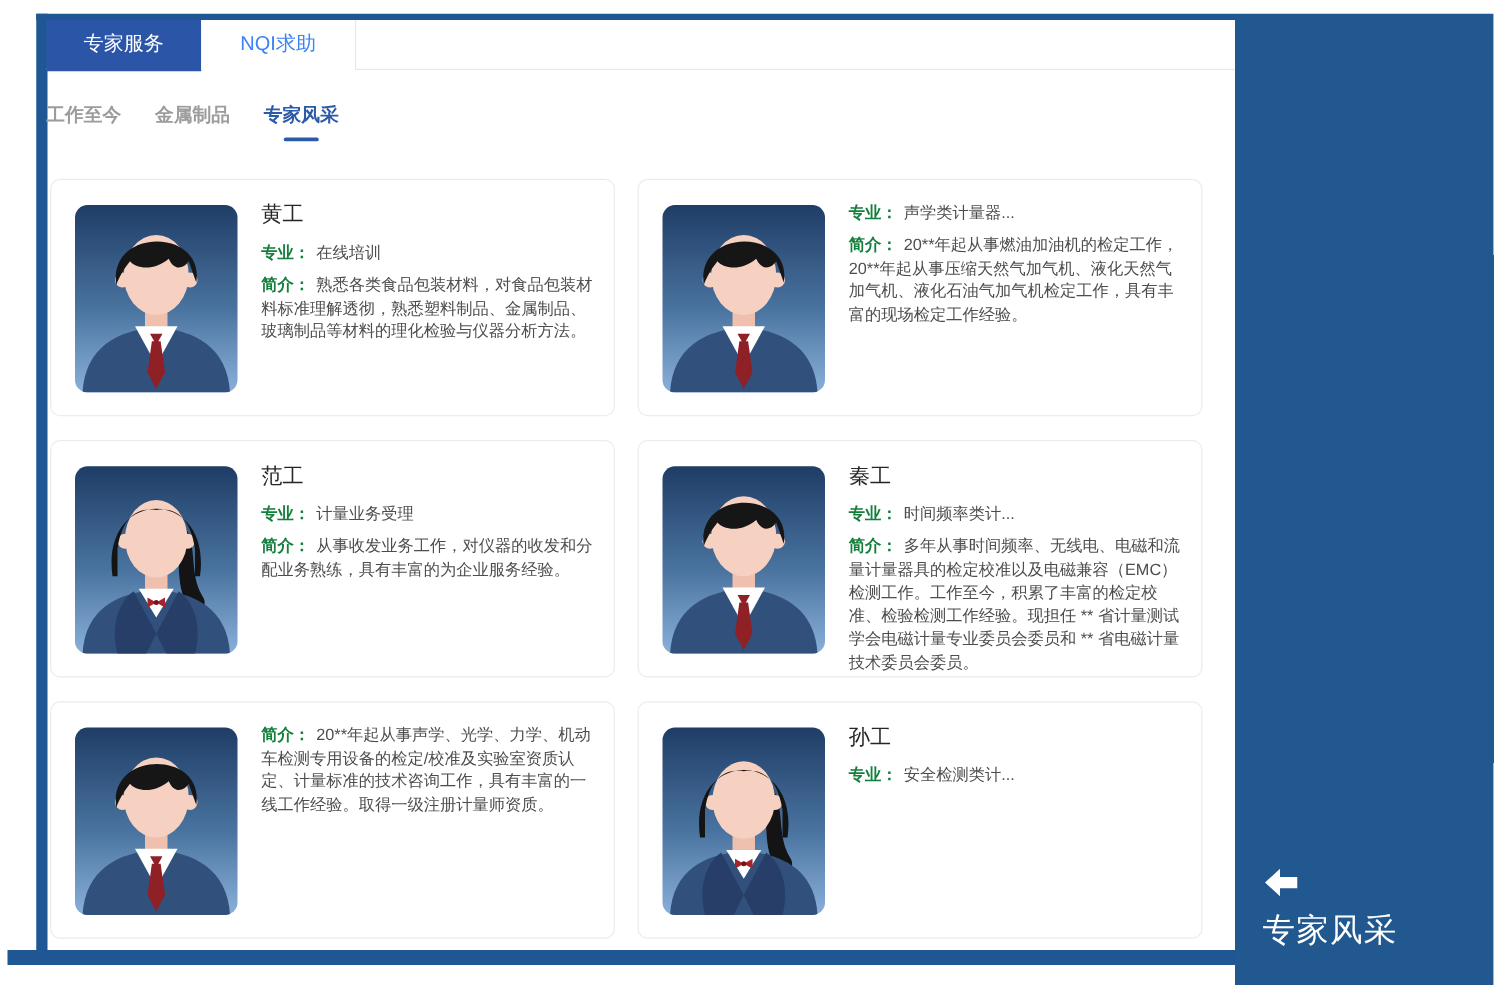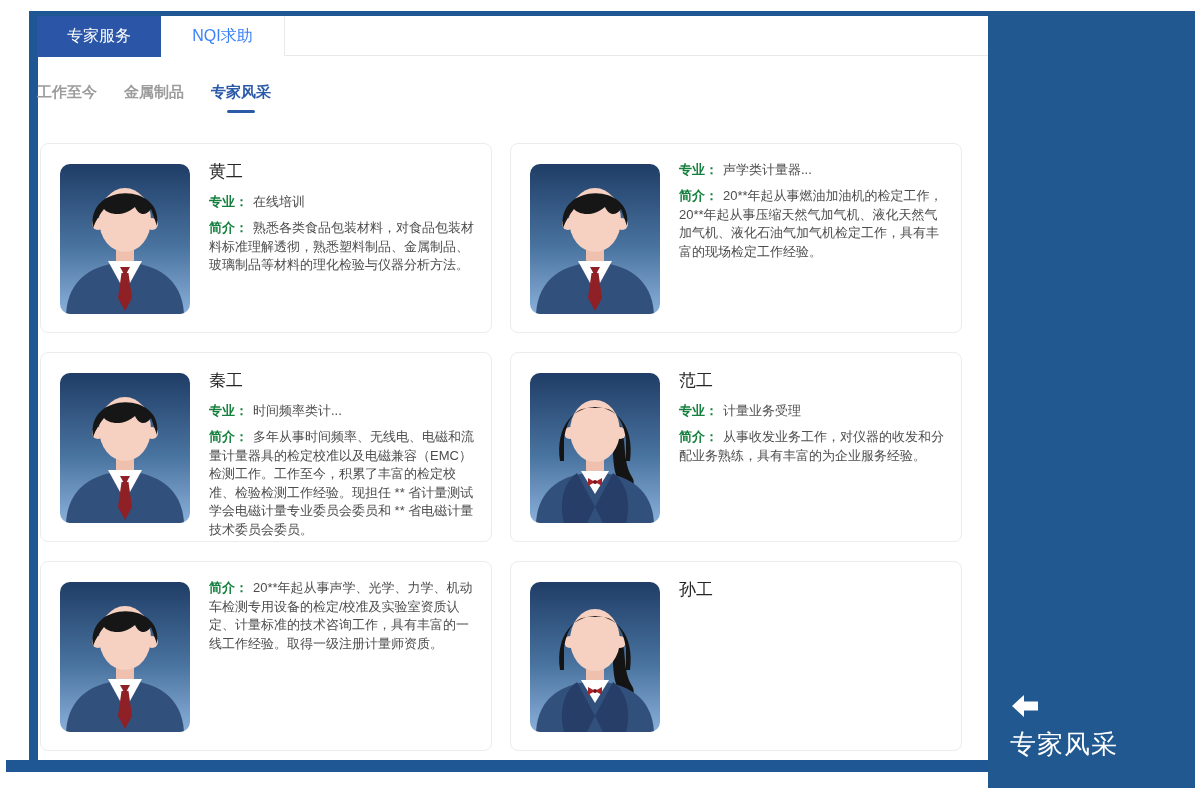--- a/index.html
+++ b/index.html
@@ -125,46 +125,20 @@
         <path d="M33,64 C26,18 104,18 97,62 L91,45 C86,52 79,52 75,43 C62,54 48,50 44,45 C40,50 36,56 33,64 Z" fill="#161616"></path>
       </svg>
 
     </div>
     <div class="info">
       <div class="line">
         <span class="lbl">专业：</span><span>声学类计量器...</span>
       </div>
       <div class="intro">
         <span class="lbl">简介：</span><span>20**年起从事燃油加油机的检定工作，20**年起从事压缩天然气加气机、液化天然气加气机、液化石油气加气机检定工作，具有丰富的现场检定工作经验。</span>
-      </div>
-    </div>
-  </div>
-
-  <div class="card male">
-    <div class="avatar">
-      <svg class="av-male" viewBox="0 0 130 150" xmlns="http://www.w3.org/2000/svg">
-        <rect x="56" y="74" width="18" height="28" fill="#efc0ae"></rect>
-        <path d="M6,150 C8,114 34,100 65,98 C96,100 122,114 124,150 Z" fill="#32507c"></path>
-        <path d="M48,97 L65,128 L82,97 Z" fill="#ffffff"></path>
-        <polygon points="60,103 70,103 65,112" fill="#8e2026"></polygon>
-        <polygon points="61.5,109 68.5,109 72,134 65,147 58,134" fill="#8e2026"></polygon>
-        <circle cx="38" cy="60" r="6" fill="#f6d1c1"></circle>
-        <circle cx="92" cy="60" r="6" fill="#f6d1c1"></circle>
-        <ellipse cx="65" cy="56" rx="26" ry="32" fill="#f6d1c1"></ellipse>
-        <path d="M33,64 C26,18 104,18 97,62 L91,45 C86,52 79,52 75,43 C62,54 48,50 44,45 C40,50 36,56 33,64 Z" fill="#161616"></path>
-      </svg>
-
-    </div>
-    <div class="info">
-      <div class="name">秦工</div>
-      <div class="line">
-        <span class="lbl">专业：</span><span>时间频率类计...</span>
-      </div>
-      <div class="intro">
-        <span class="lbl">简介：</span><span>多年从事时间频率、无线电、电磁和流量计量器具的检定校准以及电磁兼容（EMC）检测工作。工作至今，积累了丰富的检定校准、检验检测工作经验。现担任 ** 省计量测试学会电磁计量专业委员会委员和 ** 省电磁计量技术委员会委员。</span>
       </div>
     </div>
   </div>
 
   <div class="card female">
     <div class="avatar">
 
       <svg class="av-female" viewBox="0 0 130 150" xmlns="http://www.w3.org/2000/svg">
         <path d="M84,42 C100,62 90,84 102,104 C108,113 97,121 91,112 C78,94 88,70 76,52 Z" fill="#141414"></path>
         <rect x="56" y="76" width="18" height="26" fill="#efc0ae"></rect>
@@ -201,20 +175,46 @@
         <polygon points="60,103 70,103 65,112" fill="#8e2026"></polygon>
         <polygon points="61.5,109 68.5,109 72,134 65,147 58,134" fill="#8e2026"></polygon>
         <circle cx="38" cy="60" r="6" fill="#f6d1c1"></circle>
         <circle cx="92" cy="60" r="6" fill="#f6d1c1"></circle>
         <ellipse cx="65" cy="56" rx="26" ry="32" fill="#f6d1c1"></ellipse>
         <path d="M33,64 C26,18 104,18 97,62 L91,45 C86,52 79,52 75,43 C62,54 48,50 44,45 C40,50 36,56 33,64 Z" fill="#161616"></path>
       </svg>
 
     </div>
     <div class="info">
+      <div class="name">秦工</div>
+      <div class="line">
+        <span class="lbl">专业：</span><span>时间频率类计...</span>
+      </div>
+      <div class="intro">
+        <span class="lbl">简介：</span><span>多年从事时间频率、无线电、电磁和流量计量器具的检定校准以及电磁兼容（EMC）检测工作。工作至今，积累了丰富的检定校准、检验检测工作经验。现担任 ** 省计量测试学会电磁计量专业委员会委员和 ** 省电磁计量技术委员会委员。</span>
+      </div>
+    </div>
+  </div>
+
+  <div class="card male">
+    <div class="avatar">
+      <svg class="av-male" viewBox="0 0 130 150" xmlns="http://www.w3.org/2000/svg">
+        <rect x="56" y="74" width="18" height="28" fill="#efc0ae"></rect>
+        <path d="M6,150 C8,114 34,100 65,98 C96,100 122,114 124,150 Z" fill="#32507c"></path>
+        <path d="M48,97 L65,128 L82,97 Z" fill="#ffffff"></path>
+        <polygon points="60,103 70,103 65,112" fill="#8e2026"></polygon>
+        <polygon points="61.5,109 68.5,109 72,134 65,147 58,134" fill="#8e2026"></polygon>
+        <circle cx="38" cy="60" r="6" fill="#f6d1c1"></circle>
+        <circle cx="92" cy="60" r="6" fill="#f6d1c1"></circle>
+        <ellipse cx="65" cy="56" rx="26" ry="32" fill="#f6d1c1"></ellipse>
+        <path d="M33,64 C26,18 104,18 97,62 L91,45 C86,52 79,52 75,43 C62,54 48,50 44,45 C40,50 36,56 33,64 Z" fill="#161616"></path>
+      </svg>
+
+    </div>
+    <div class="info">
       <div class="intro">
         <span class="lbl">简介：</span><span>20**年起从事声学、光学、力学、机动车检测专用设备的检定/校准及实验室资质认定、计量标准的技术咨询工作，具有丰富的一线工作经验。取得一级注册计量师资质。</span>
       </div>
     </div>
   </div>
 
   <div class="card female">
     <div class="avatar">
 
       <svg class="av-female" viewBox="0 0 130 150" xmlns="http://www.w3.org/2000/svg">
@@ -228,17 +228,20 @@
         <polygon points="72,105 65,109 72,113" fill="#a3242c"></polygon>
         <circle cx="65" cy="109" r="2" fill="#7c1017"></circle>
         <circle cx="40" cy="60" r="6" fill="#f6d1c1"></circle>
         <circle cx="90" cy="60" r="6" fill="#f6d1c1"></circle>
         <ellipse cx="65" cy="58" rx="25" ry="31" fill="#f6d1c1"></ellipse>
         <path d="M30,88 C20,16 110,16 100,88 L96,88 L96,66 C92,40 80,33 65,35 C50,33 38,40 34,66 L34,88 Z" fill="#141414"></path>
       </svg>
     </div>
     <div class="info">
       <div class="name">孙工</div>
+      <div class="line">
+        <span class="lbl">专业：</span><span>安全检测类计...</span>
+      </div>
     </div>
   </div>
 </div>
 
 </div>
 
 </body></html>

